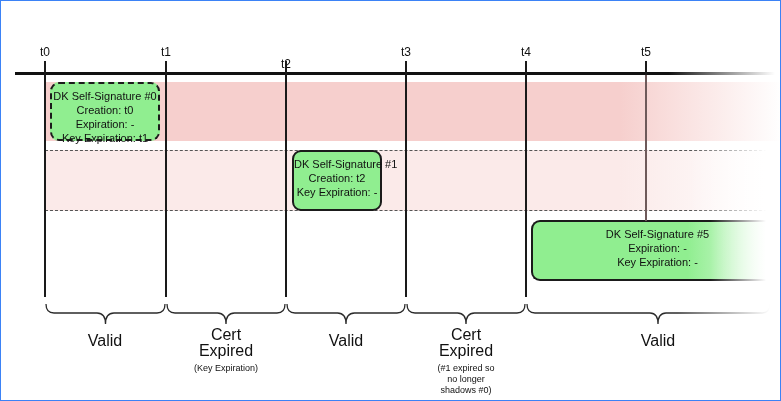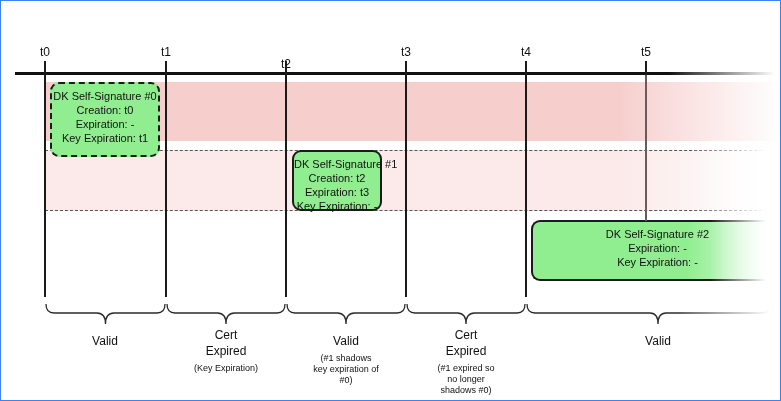--- a/index.html
+++ b/index.html
@@ -59,21 +59,21 @@
     box-sizing:border-box;
     border-radius:9px;
     text-align:center;
     font-size:11px;
     line-height:14px;
     color:#111111;
     padding-top:5px;
   }
   .sigbox .line{display:block;white-space:nowrap;}
   .sig-0{
-    left:49px;top:81px;width:110px;height:75px;
+    left:49px;top:81px;width:110px;height:59px;
     background:#90ee90;
     border:2px dashed #1b1b1b;
   }
   .sig-1{
     left:291px;top:149px;width:90px;height:61px;
     background:#90ee90;
     border:2px solid #1b1b1b;
   }
   .sig-2{
     left:530px;top:219px;width:251px;height:61px;
@@ -92,21 +92,21 @@
     position:absolute;
     height:22px;
   }
   .brace svg{display:block;}
   .seg-label{
     position:absolute;
     text-align:center;
     transform:translateX(-50%);
   }
   .seg-title{
-    font-size:12px;
+    font-size:16px;
     color:#111111;
     line-height:16px;
     white-space:pre-line;
   }
   .seg-note{
     font-size:9px;
     color:#111111;
     line-height:11px;
     margin-top:4px;
     white-space:pre-line;
@@ -140,26 +140,25 @@
   <div class="sigbox sig-0">
     <span class="line">DK Self-Signature #0</span>
     <span class="line">Creation: t0</span>
     <span class="line">Expiration: -</span>
     <span class="line">Key Expiration: t1</span>
   </div>
 
   <div class="sigbox sig-1">
     <span class="line">DK Self-Signature #1</span>
     <span class="line">Creation: t2</span>
-    <span class="line">Expiration: t3</span>
     <span class="line">Key Expiration: -</span>
   </div>
 
   <div class="sigbox sig-2">
-    <span class="line">DK Self-Signature #2</span>
+    <span class="line">DK Self-Signature #5</span>
     <span class="line">Expiration: -</span>
     <span class="line">Key Expiration: -</span>
   </div>
   <div class="sig-2-fade"></div>
 
   <div class="tick-line" style="left:43px;top:74px;height:222px;"></div>
   <div class="tick-line" style="left:164px;top:74px;height:222px;"></div>
   <div class="tick-line" style="left:284px;top:74px;height:222px;"></div>
   <div class="tick-line" style="left:404px;top:74px;height:222px;"></div>
   <div class="tick-line" style="left:524px;top:74px;height:222px;"></div>
@@ -202,23 +201,20 @@
     <div class="seg-title">Valid</div>
     <div class="seg-note"></div>
   </div>
   <div class="seg-label" style="left:225px;top:326px;width:120px;">
     <div class="seg-title">Cert
 Expired</div>
     <div class="seg-note">(Key Expiration)</div>
   </div>
   <div class="seg-label" style="left:345px;top:332px;width:120px;">
     <div class="seg-title">Valid</div>
-    <div class="seg-note">(#1 shadows
-key expiration of
-#0)</div>
   </div>
   <div class="seg-label" style="left:465px;top:326px;width:120px;">
     <div class="seg-title">Cert
 Expired</div>
     <div class="seg-note">(#1 expired so
 no longer
 shadows #0)</div>
   </div>
   <div class="seg-label" style="left:657px;top:332px;width:180px;">
     <div class="seg-title">Valid</div>

